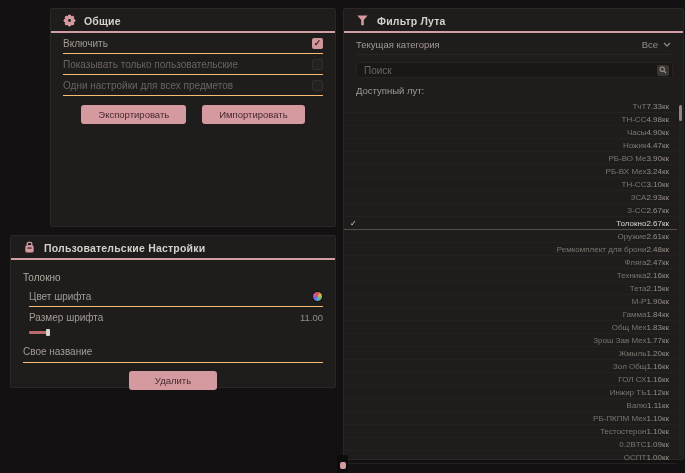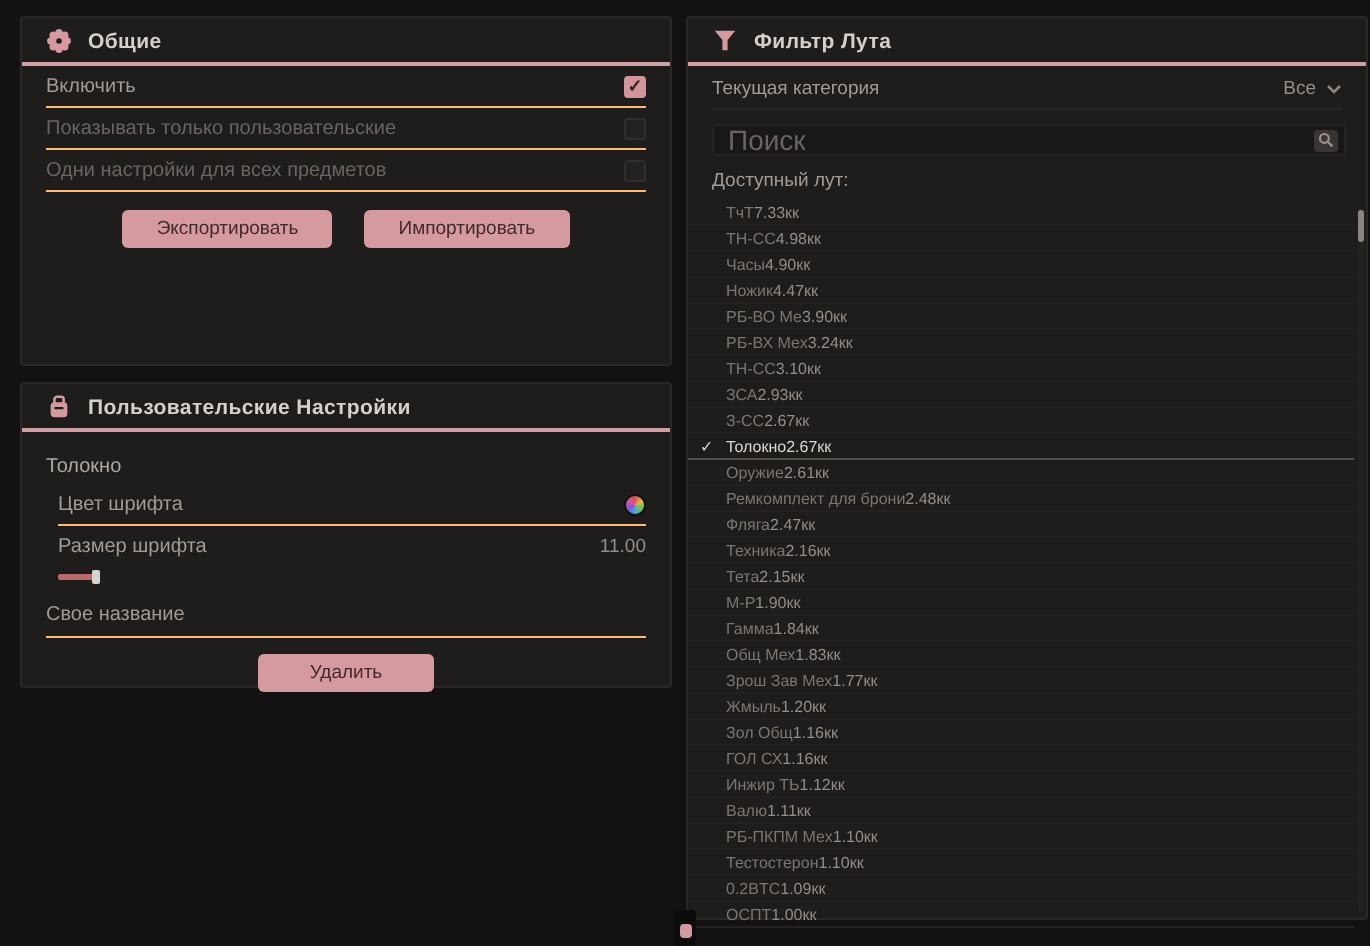--- a/index.html
+++ b/index.html
@@ -72,30 +72,30 @@
   .del-btn { padding:4px 26px; }
 
   
   .cat-row { height:20px; margin-top:2px; border-bottom:1px solid #292525; font-size:9.5px; }
   .search-box {
     margin:7px 10px 4px 12px; height:16px;
     background:#1a1717; border:1px solid #272323; border-radius:2px;
     display:flex; align-items:center; justify-content:space-between;
     padding:0 3px 0 7px;
   }
-  .search-ph { font-size:14px; color:#6b6460; }
+  .search-ph { font-size:10px; color:#6b6460; }
   .search-btn {
     width:12px; height:11px; background:#3a3433; border-radius:2px;
     display:flex; align-items:center; justify-content:center;
   }
   .list-label { font-size:9.5px; color:#a39b94; margin:7px 12px 4px; }
 
   .loot-list { position:relative; margin-right:6px; }
   .loot-row {
-    display:flex; align-items:center; justify-content:flex-start;
+    display:flex; align-items:center; justify-content:flex-end;
     height:13px; padding:0 8px 0 19px;
     border-bottom:1px solid #252121;
     font-size:8px; position:relative; cursor:pointer;
   }
   .loot-row .nm { color:#7d766f; }
   .loot-row .val { color:#958d86; }
   .loot-row .chk { position:absolute; left:6px; top:0; font-size:8px; color:#d9d4ce; line-height:13px; }
   .loot-row.checked { border-bottom:1px solid #544e48; }
   .loot-row.checked .nm, .loot-row.checked .val { color:#dcd7d1; }
 
@@ -105,21 +105,21 @@
   .bottom-handle { position:absolute; left:337px; top:455px; width:11px; height:18px; background:#0d0c0c; border-radius:2px; }
   .bottom-handle .dot { position:absolute; left:2.5px; top:7px; width:6px; height:7px; background:#d59aa0; border-radius:2px; }
 </style>
 </head>
 <body>
 
 <div class="page">
 
   <div class="col-left">
 
-    <section class="panel" style="height:175px;">
+    <section class="panel" style="height:219px;margin-left:40px;">
       <div class="panel-header">
         <svg class="hicon" viewBox="0 0 14 14">
           <g fill="#d59aa0">
             <circle cx="7" cy="2.6" r="2"></circle>
               <circle cx="7" cy="11.4" r="2"></circle>
             <circle cx="2.6" cy="7" r="2"></circle>
               <circle cx="11.4" cy="7" r="2"></circle>
             <circle cx="3.9" cy="3.9" r="2"></circle>
               <circle cx="10.1" cy="3.9" r="2"></circle>
             <circle cx="3.9" cy="10.1" r="2"></circle>

